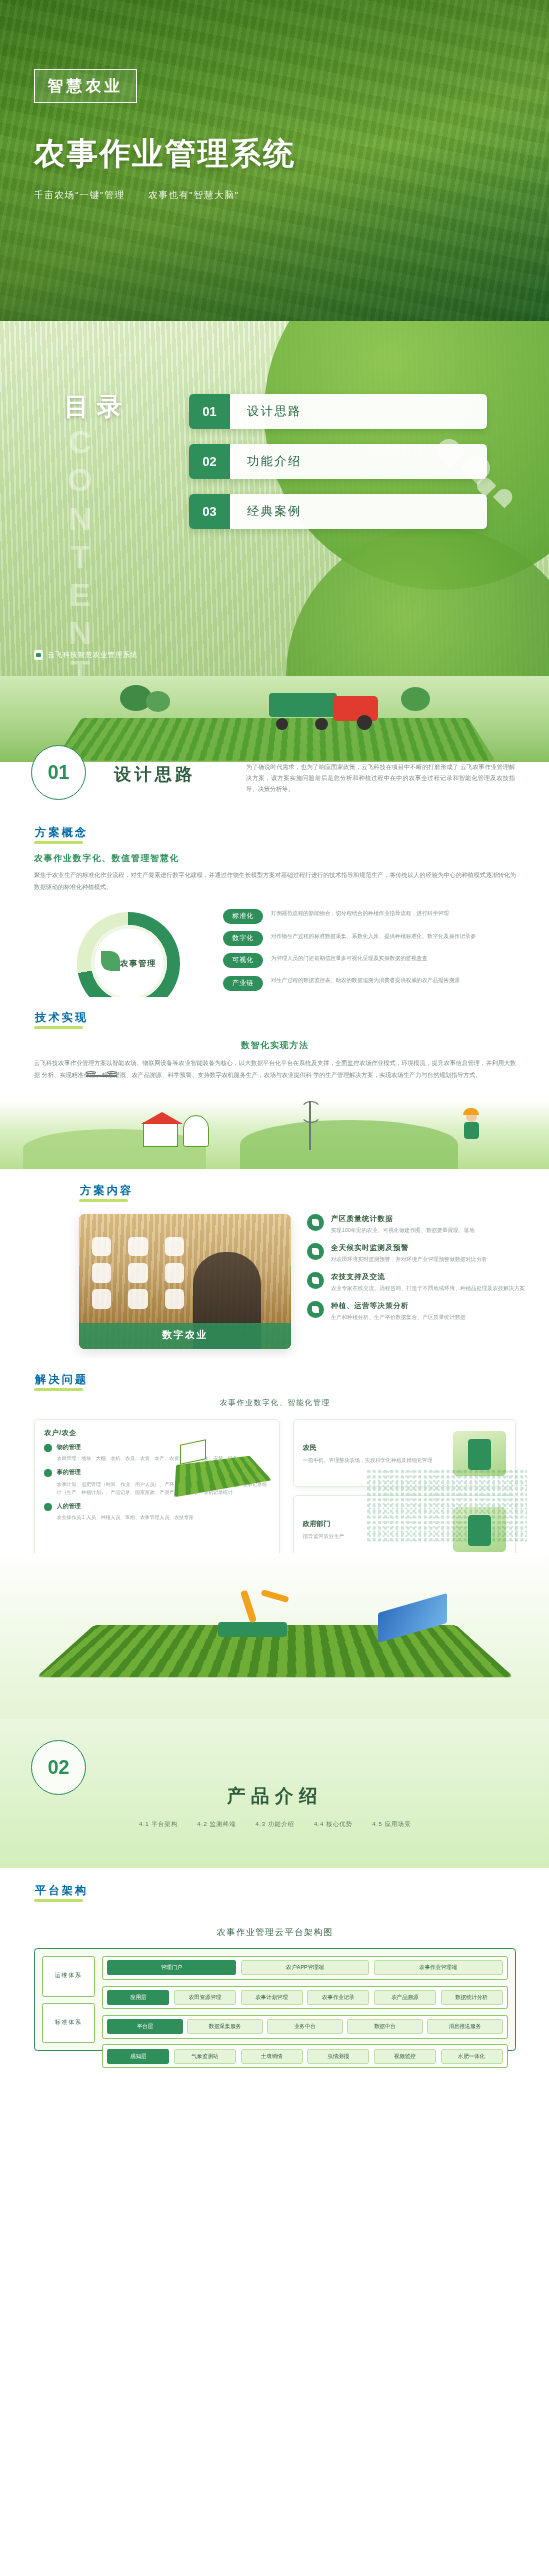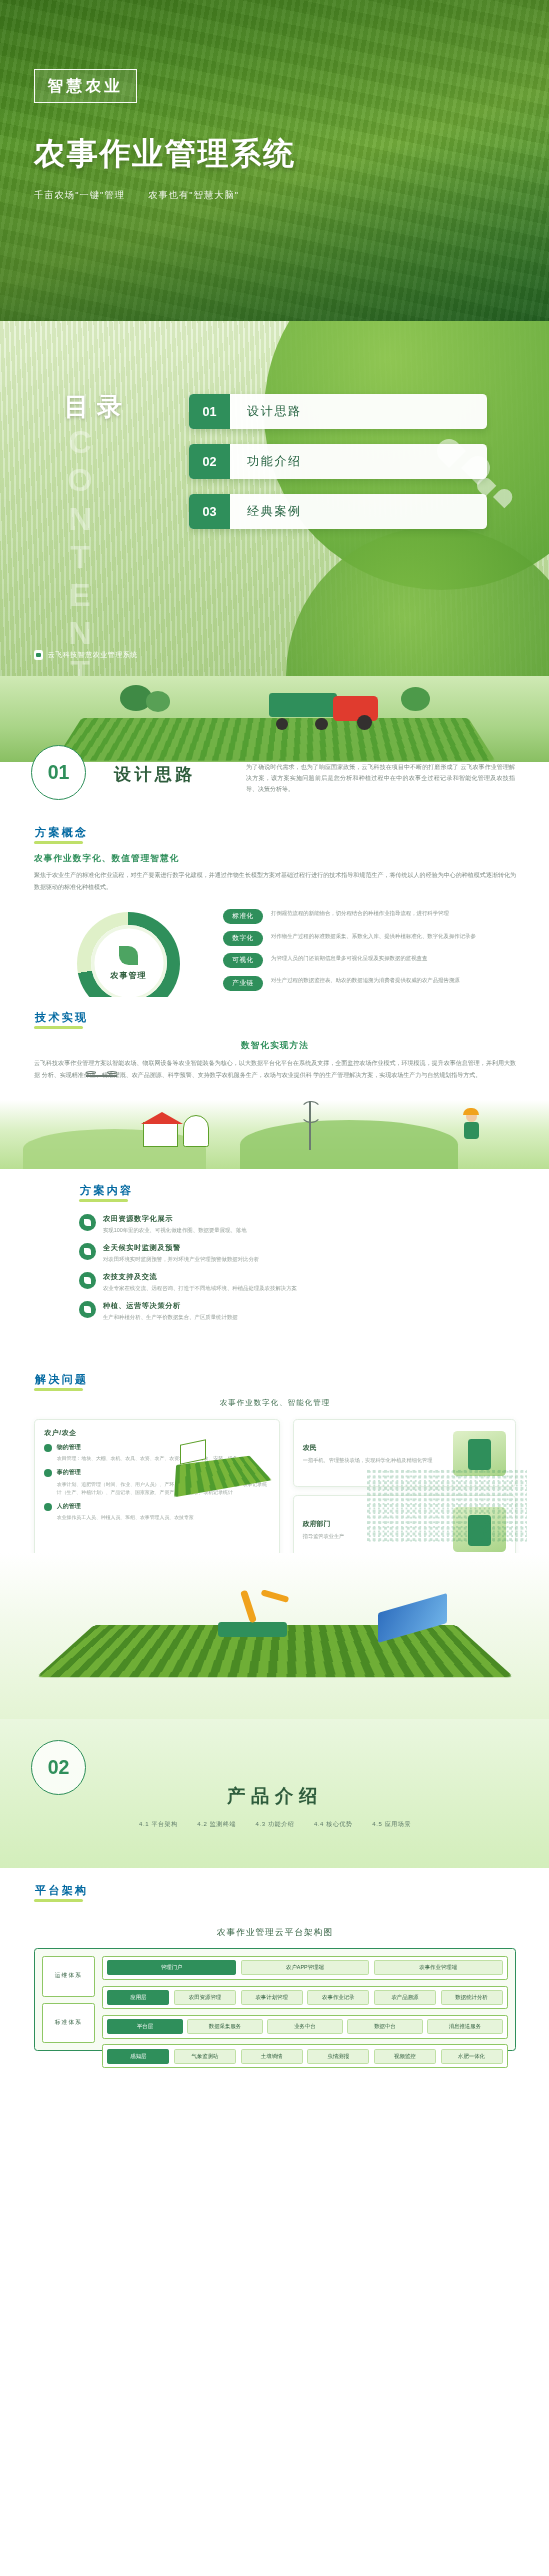--- a/index.html
+++ b/index.html
@@ -208,21 +208,21 @@
   .s4 .lead-body { margin-top: 5.7px; }
   .s4 .cols { display: flex; margin-top: 12.6px; }
   .donut-wrap { width: 189px; display: flex; align-items: center; justify-content: center; }
   .donut {
     width: 103px; height: 103px; border-radius: 50%;
     background: conic-gradient(#2f8f5b 0 72%, #dff0c8 72% 100%);
     display: flex; align-items: center; justify-content: center; position: relative;
   }
   .donut-inner {
     width: 76px; height: 76px; border-radius: 50%; background: #fff;
-    display: flex; flex-direction: column; align-items: center; justify-content: center;
+    display: flex; flex-direction: row; align-items: center; justify-content: center;
     box-shadow: inset 0 0 0 3.4px #eef7e4;
   }
   .donut-leaf {
     width: 19.5px; height: 19.5px; border-radius: 0 50% 0 50%;
     background: #4da462; margin-bottom: 4.6px;
   }
   .donut-label { font-size: 8px; color: #2f5d3d; font-weight: bold; letter-spacing: 1.1px; }
   .feat-list { flex: 1; padding-top: 2.3px; }
   .feat-row { display: flex; align-items: flex-start; margin-bottom: 7.4px; }
   .feat-tag {
@@ -560,26 +560,42 @@
     <div class="worker">
       <div class="body"></div>
       <div class="head"></div>
       <div class="hat"></div>
     </div>
   </section>
 
   <section class="sec s6">
     <div class="sec-head">方案内容</div>
     <div class="cols">
+      <div class="photo-card">
+        <div class="sunfield"></div>
+        <div class="person"></div>
+        <div class="icons">
+          <i></i>
+          <i></i>
+          <i></i>
+          <i></i>
+          <i></i>
+          <i></i>
+          <i></i>
+          <i></i>
+          <i></i>
+        </div>
+        <div class="caption">数字农业</div>
+      </div>
 
       <div class="list">
         <div class="item">
           <span class="ico"></span>
           <div>
-            <div class="it-t">农田资源数字化展示</div>
+            <div class="it-t">产区质量统计数据</div>
             <div class="it-d">实现100年里的农业、可视化做建作图、数据要量展现、落地</div>
           </div>
         </div>
         <div class="item">
           <span class="ico"></span>
           <div>
             <div class="it-t">全天候实时监测及预警</div>
             <div class="it-d">对农田环境实时监测预警，并对环境产业管理预警做数据对比分析</div>
           </div>
         </div>

